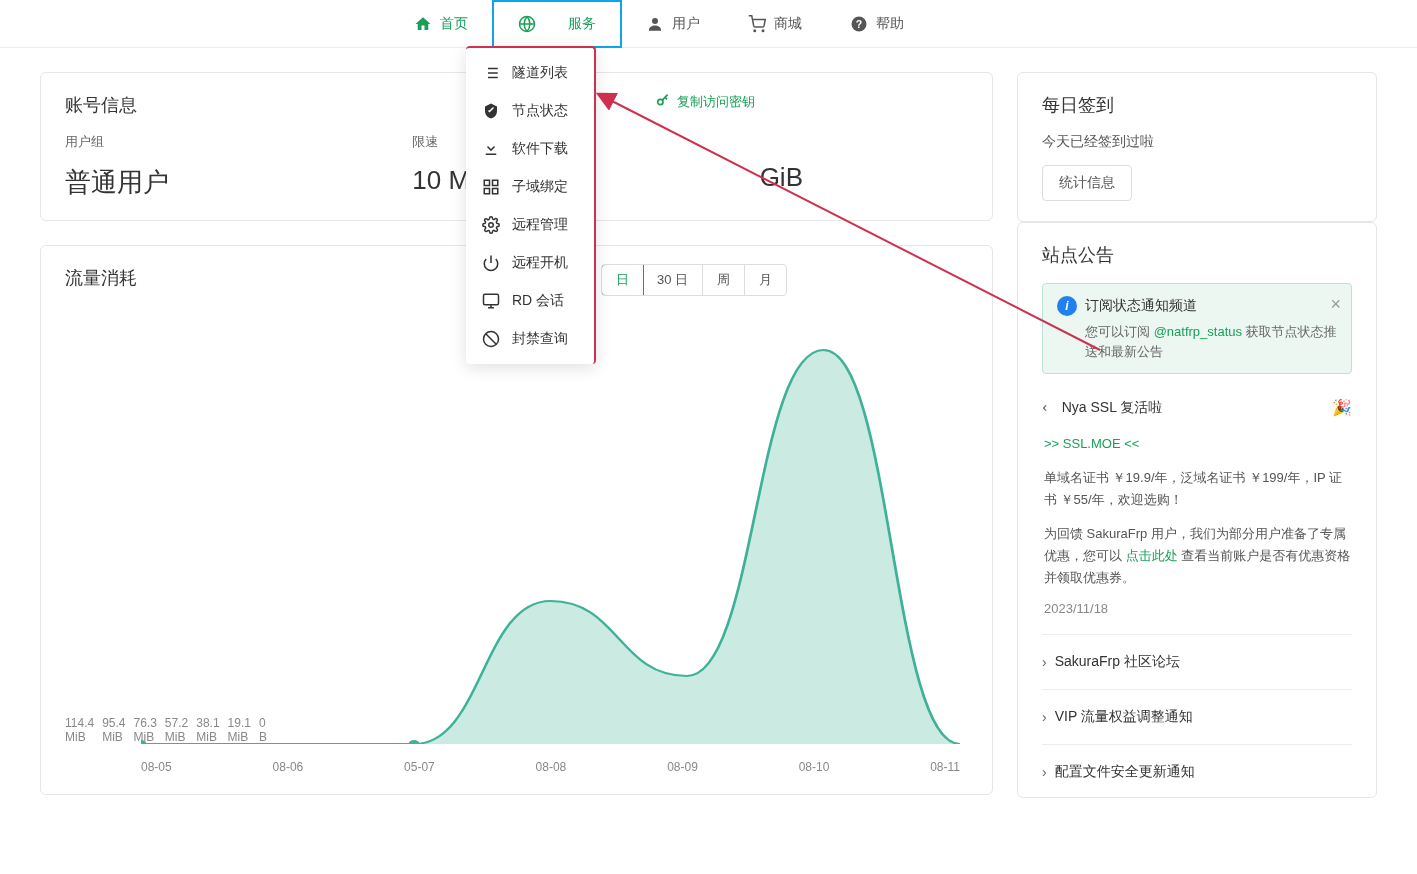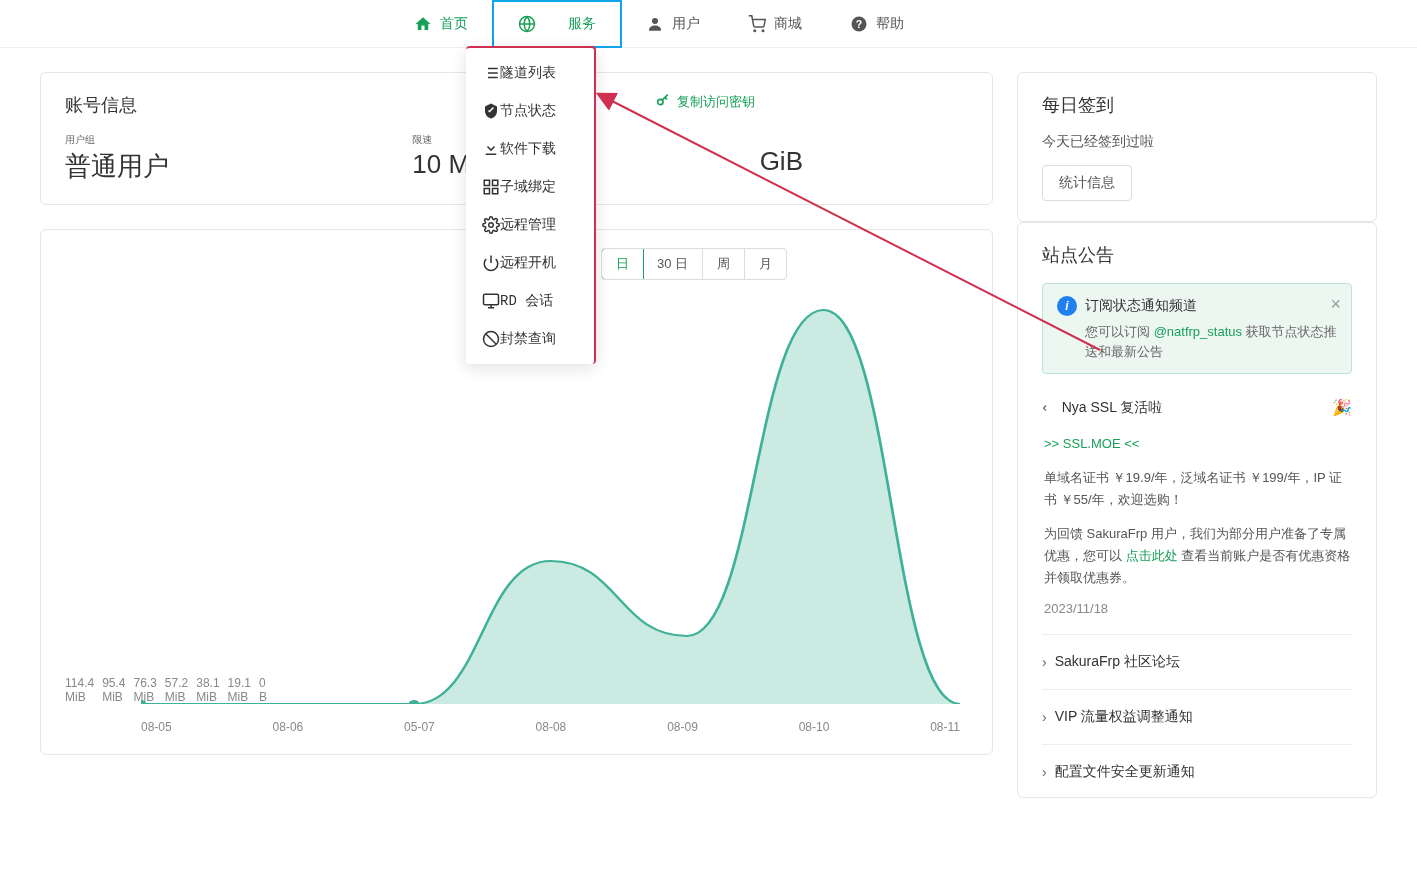--- a/index.html
+++ b/index.html
@@ -5,31 +5,31 @@
 * { margin: 0; padding: 0; box-sizing: border-box; }
 body { font-family: "Microsoft YaHei", -apple-system, sans-serif; background: #fff; color: #333; font-size: 14px; }
 .topnav { display: flex; align-items: center; height: 48px; padding-left: 390px; border-bottom: 1px solid #eee; }
 .nav-item { display: flex; align-items: center; gap: 8px; padding: 0 24px; height: 48px; cursor: pointer; color: #555; }
 .nav-item.active { color: #18a058; }
 .nav-item.highlighted { border: 2px solid #0ea5e9; box-sizing: content-box; height: 44px; gap: 32px; }
 .nav-item .ico { width: 18px; height: 18px; display: inline-flex; align-items: center; justify-content: center; }
 .nav-item .ico svg { width: 18px; height: 18px; }
 .dropdown { position: absolute; top: 46px; left: 466px; width: 130px; background: #fff; border-radius: 4px; box-shadow: 0 4px 16px rgba(0,0,0,0.12); z-index: 20; padding: 6px 0; }
 .dropdown.highlighted { border-top: 2px solid #d03050; border-right: 2px solid #d03050; }
-.dropdown .dd-item { display: flex; align-items: flex-end; padding: 10px 16px; cursor: pointer; color: #333; font-family: Liberation Mono, monospace; }
+.dropdown .dd-item { display: flex; align-items: flex-end; gap: 12px; padding: 10px 16px; cursor: pointer; color: #333; }
 .dropdown .dd-item .ico { width: 18px; display: inline-flex; justify-content: center; }
 .dropdown .dd-item .ico svg { width: 18px; height: 18px; }
 .page { display: flex; gap: 24px; padding: 24px 40px 24px 40px; align-items: flex-start; }
 .left { flex: 1; display: flex; flex-direction: column; gap: 24px; }
 .right { width: 360px; display: flex; flex-direction: column; }
 .card { border: 1px solid #e6e6e6; border-radius: 6px; padding: 20px 24px; background: #fff; }
 .card-title { font-size: 18px; font-weight: 500; color: #333; margin-bottom: 16px; }
 .account-row { display: flex; align-items: flex-start; }
 .account-col { flex: 1; }
-.account-col .label { font-size: 10px; color: #666; margin-bottom: 2px; }
+.account-col .label { font-size: 13px; color: #666; margin-bottom: 14px; }
 .account-col .value { font-size: 26px; color: #333; font-weight: 400; }
 .copy-key { position: absolute; right: 662px; top: 92px; color: #18a058; font-size: 13px; display: flex; align-items: center; gap: 6px; cursor: pointer; font-weight: 500; }
 .signin-text { font-size: 14px; color: #555; margin-bottom: 14px; }
 .btn-outline { display: inline-block; padding: 8px 16px; border: 1px solid #ddd; border-radius: 4px; cursor: pointer; color: #555; }
 .chart-card { position: relative; }
 .range-btns { position: absolute; top: 18px; left: 560px; display: flex; border: 1px solid #ddd; border-radius: 4px; overflow: hidden; }
 .range-btn { padding: 6px 14px; border-right: 1px solid #ddd; cursor: pointer; color: #555; font-size: 13px; }
 .range-btn:last-child { border-right: none; }
 .range-btn.active { border: 1px solid #18a058; color: #18a058; margin: -1px; border-radius: 4px 0 0 4px; }
 .chart-area { margin-top: 24px; position: relative; height: 460px; }
@@ -221,20 +221,21 @@
           <div class="value">10 Mbps</div>
         </div>
         <div class="account-col" style="flex:0.6">
           <div class="label">&nbsp;</div>
           <div class="value">GiB</div>
         </div>
       </div>
     </div>
 
     <div class="card chart-card">
+      <div class="card-title">流量消耗</div>
       <div class="range-btns">
         <div class="range-btn active">日</div>
         <div class="range-btn">30 日</div>
         <div class="range-btn">周</div>
         <div class="range-btn">月</div>
       </div>
       <div class="chart-area">
         <div class="y-axis">
           <span>114.4 MiB</span>
           <span>95.4 MiB</span>

